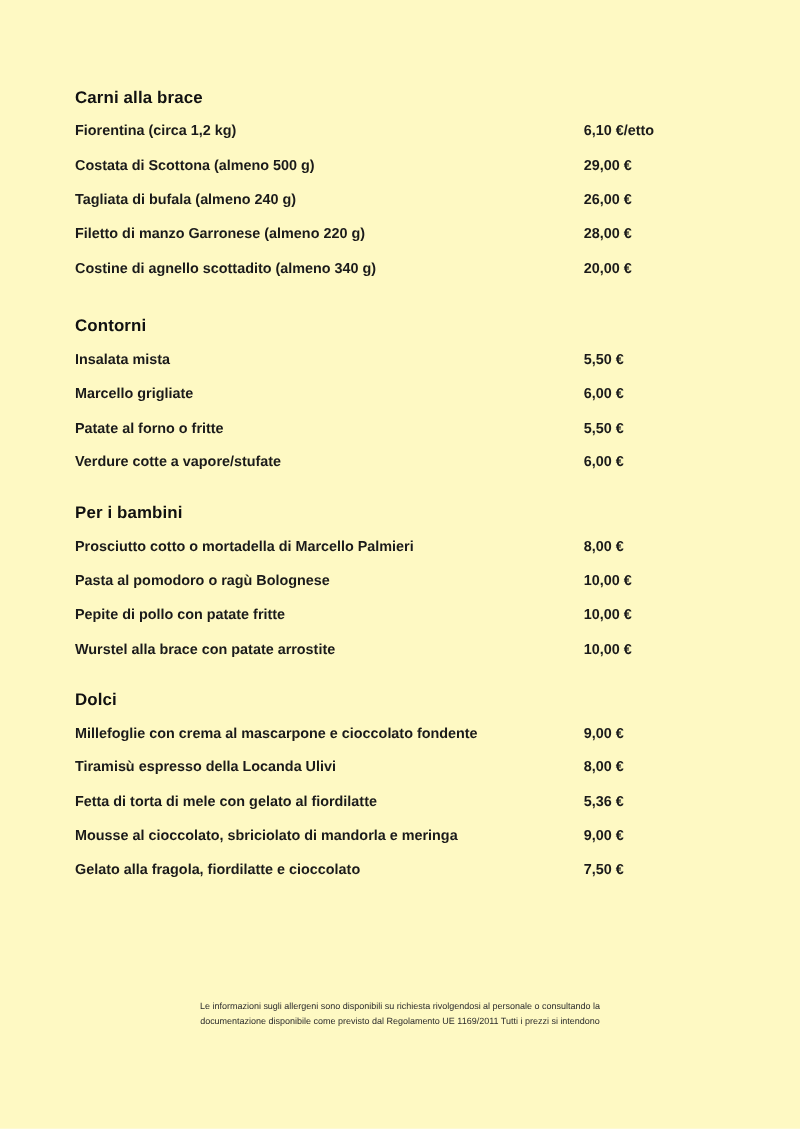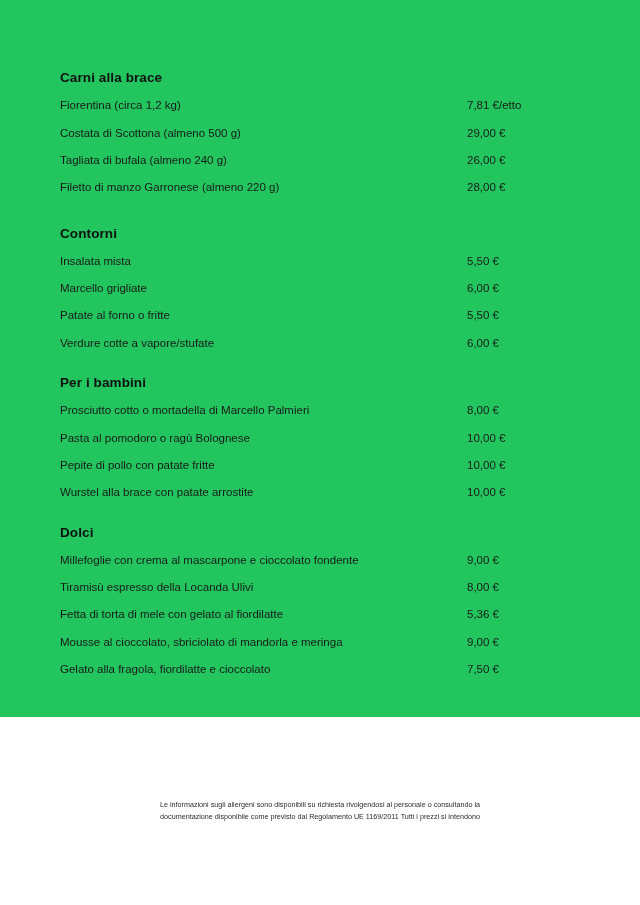--- a/index.html
+++ b/index.html
@@ -13,22 +13,22 @@
     font-family: "Liberation Sans", sans-serif;
     color: #1a1a1a;
     position: relative;
     overflow: hidden;
   }
   .page {
     position: absolute;
     left: 0;
     top: 0;
     width: 640px;
-    height: 717px;
-    background: #22c55e;
+    height: 903px;
+    background: #fef9c3;
   }
   .content {
     position: absolute;
     left: 60px;
     top: 70px;
     width: 503px;
   }
   .section {
     margin-bottom: 0;
   }
@@ -47,20 +47,21 @@
   }
   .item {
     display: flex;
     justify-content: space-between;
     align-items: baseline;
     font-size: 11.5px;
     color: #1a1a1a;
     padding: 0;
     margin: 0 0 12.4px 0;
     line-height: 1.3;
+    font-weight: bold;
   }
   .item-name {
     flex: 1 1 auto;
     padding-right: 14px;
     white-space: nowrap;
     overflow: hidden;
   }
   .item-price {
     flex: 0 0 auto;
     width: 96px;
@@ -93,33 +94,37 @@
 
 <div class="page">
 
   <div class="content">
 
     <div class="section">
       <h2 class="section-title">Carni alla brace</h2>
       <ul class="items">
         <li class="item">
           <span class="item-name">Fiorentina (circa 1,2 kg)</span>
-          <span class="item-price">7,81 €/etto</span>
+          <span class="item-price">6,10 €/etto</span>
         </li>
         <li class="item">
           <span class="item-name">Costata di Scottona (almeno 500 g)</span>
           <span class="item-price">29,00 €</span>
         </li>
         <li class="item">
           <span class="item-name">Tagliata di bufala (almeno 240 g)</span>
           <span class="item-price">26,00 €</span>
         </li>
         <li class="item">
           <span class="item-name">Filetto di manzo Garronese (almeno 220 g)</span>
           <span class="item-price">28,00 €</span>
+        </li>
+        <li class="item">
+          <span class="item-name">Costine di agnello scottadito (almeno 340 g)</span>
+          <span class="item-price">20,00 €</span>
         </li>
       </ul>
     </div>
 
     <div class="gap-after"></div>
 
     <div class="section">
       <h2 class="section-title">Contorni</h2>
       <ul class="items">
         <li class="item">

